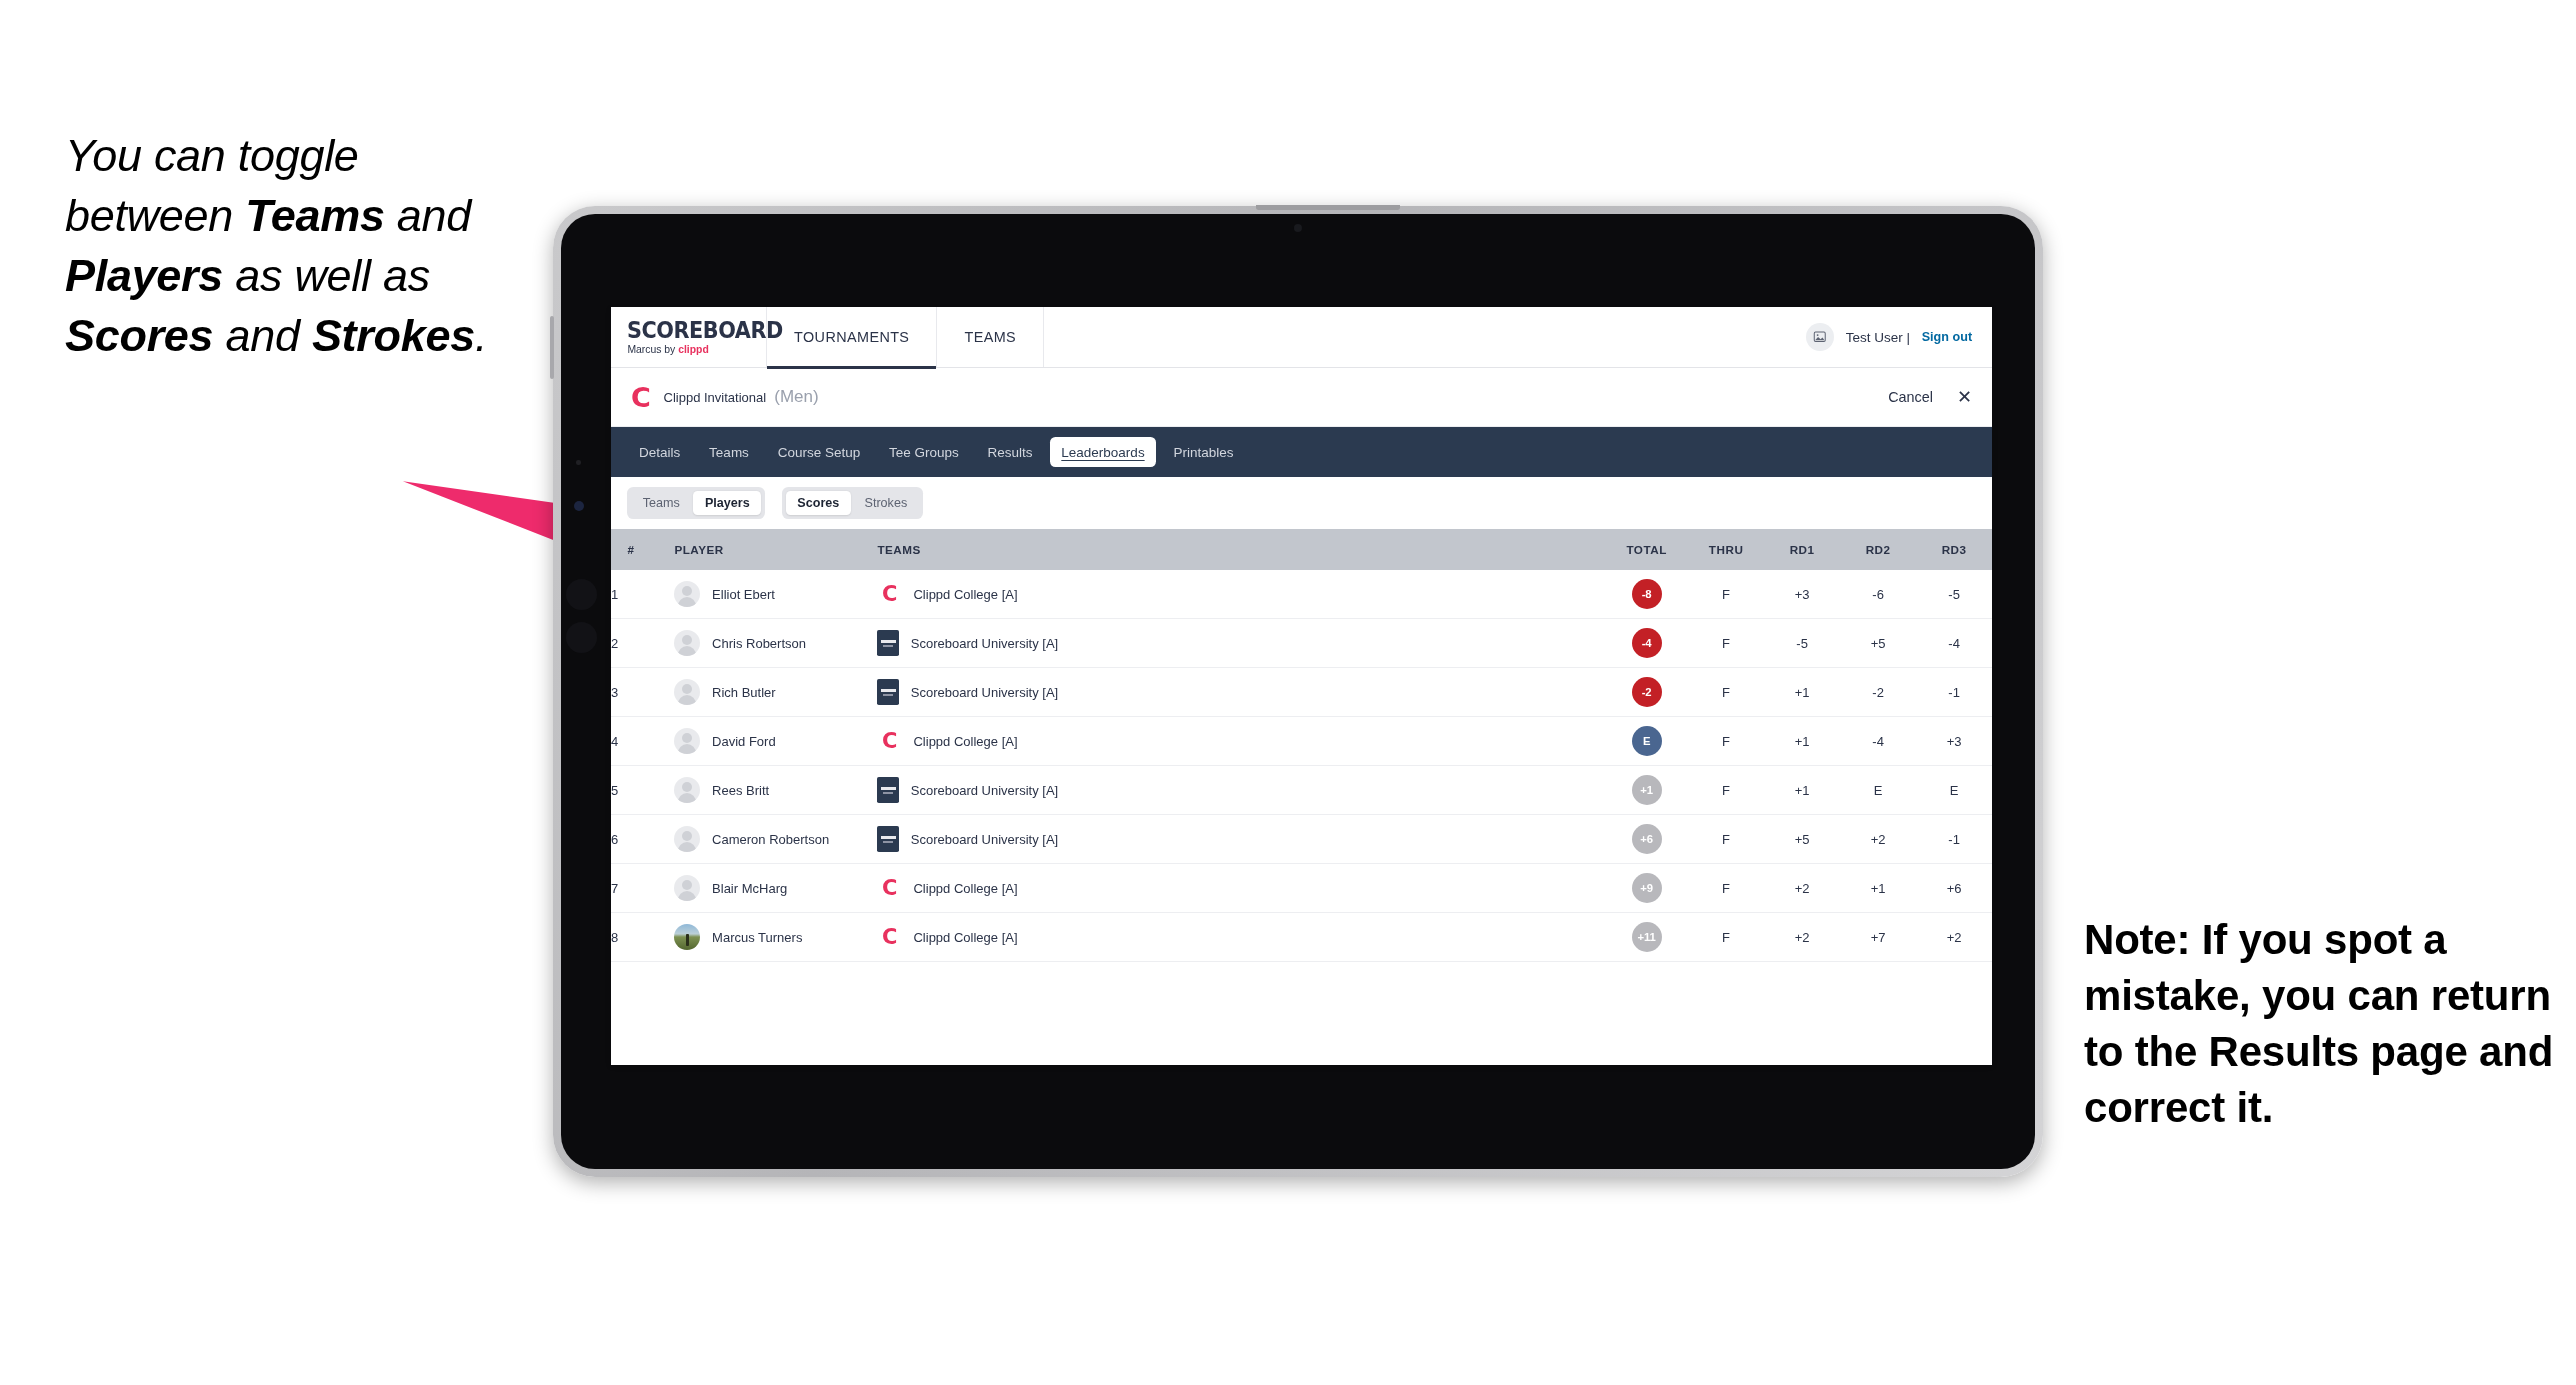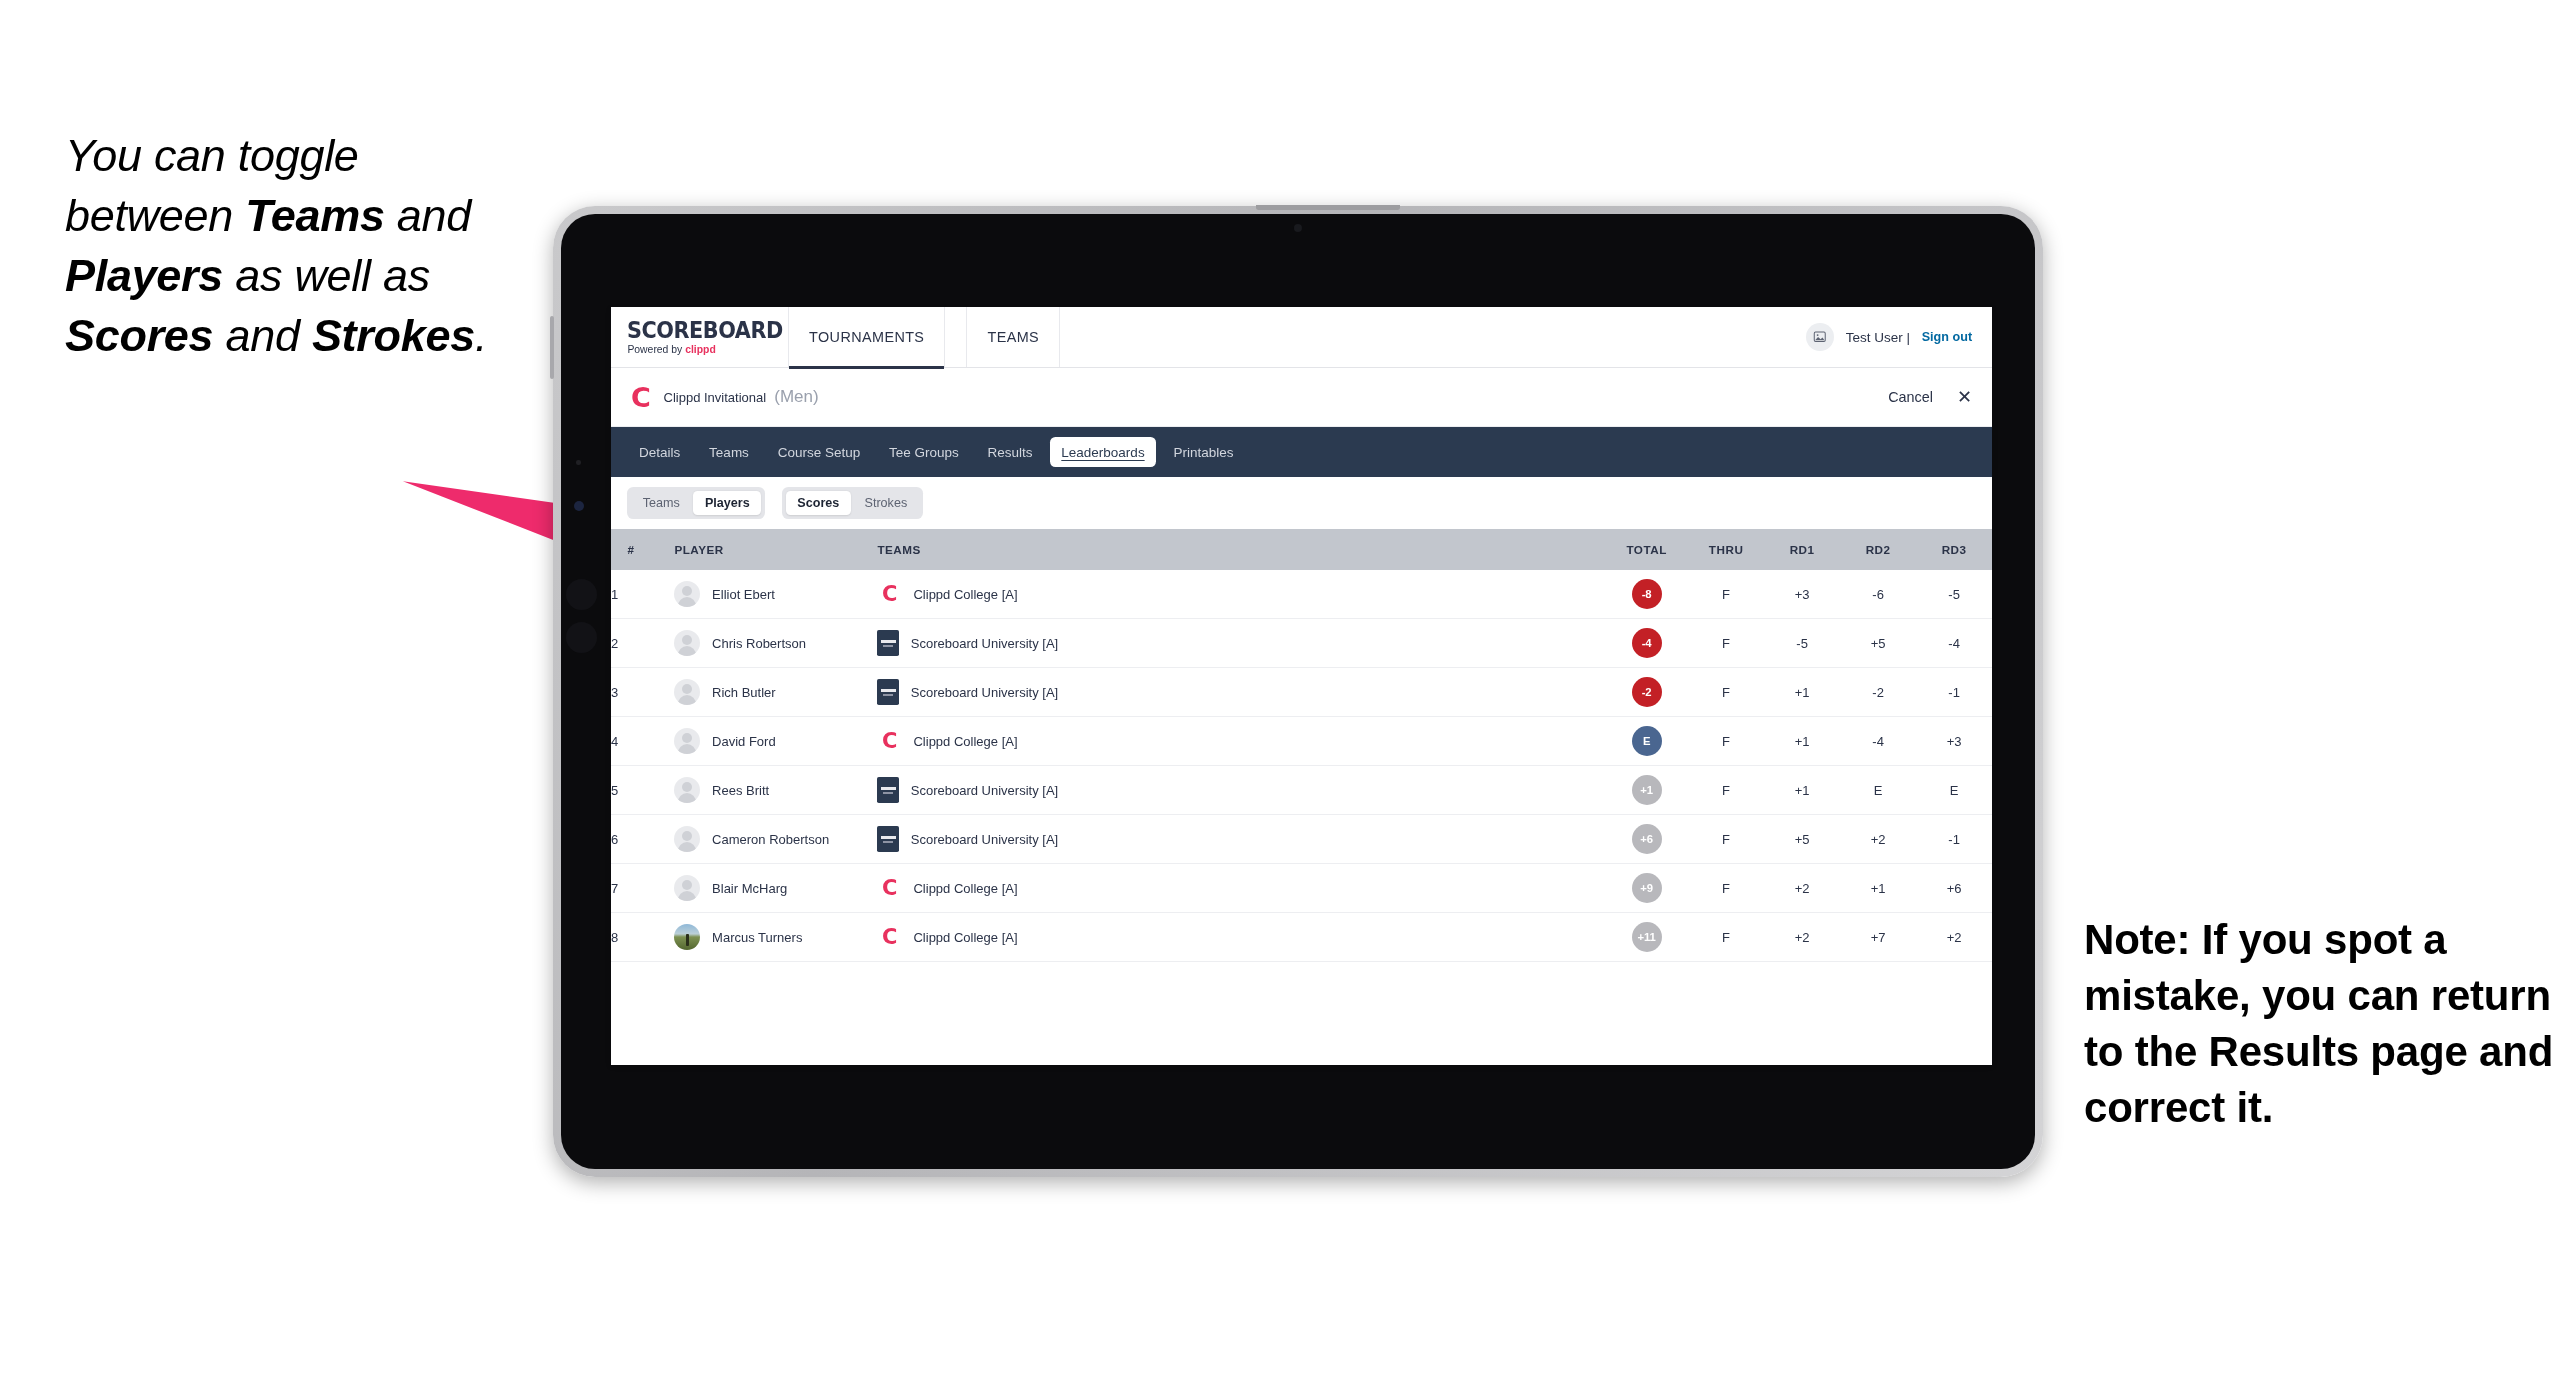--- a/index.html
+++ b/index.html
@@ -167,32 +167,31 @@
     color: #2b3348;
     margin-top: 2.7px;
     white-space: nowrap;
   }
   .brand-sub .clippd {
     color: #e8315e;
     font-weight: 700;
   }
   .navtabs { display: flex; align-items: stretch; }
   .navtab {
-    padding: 0 20px;
+    padding: 0 27px;
     display: flex;
     align-items: center;
     font-size: 14.4px;
     color: #2b3348;
     letter-spacing: 0.4px;
     border-left: 0.9px solid #e8e9ed;
     border-right: 0.9px solid #e8e9ed;
     cursor: pointer;
     position: relative;
     margin-right: -0.9px;
-    margin-left: 22px;
   }
   .navtab.active::after {
     content: "";
     position: absolute;
     left: 0; right: 0; bottom: -1.8px;
     height: 2.7px;
     background: #2b3348;
   }
   .nav-right {
     margin-left: auto;
@@ -445,21 +444,21 @@
     <div class="bezel-speck"></div>
     <div class="bezel-lens"></div>
     <div class="bezel-btn b1"></div>
     <div class="bezel-btn b2"></div>
 
     <div class="app">
 
       <div class="navbar">
         <div class="brand">
           <div class="brand-title">SCOREBOARD</div>
-          <div class="brand-sub"><span>Powered by </span><span class="clippd">clippd</span></div>
+          <div class="brand-sub"><span>Marcus by </span><span class="clippd">clippd</span></div>
         </div>
         <div class="navtabs">
           <div class="navtab active">TOURNAMENTS</div>
           <div class="navtab">TEAMS</div>
         </div>
         <div class="nav-right">
           <div class="user-avatar">
             <svg width="13.5" height="13.5" viewBox="0 0 16 16">
               <rect x="1.5" y="2.5" width="13" height="11" rx="1.5" fill="none" stroke="#5d6372" stroke-width="1.2"></rect>
               <circle cx="5.5" cy="6" r="1.1" fill="#5d6372"></circle>

